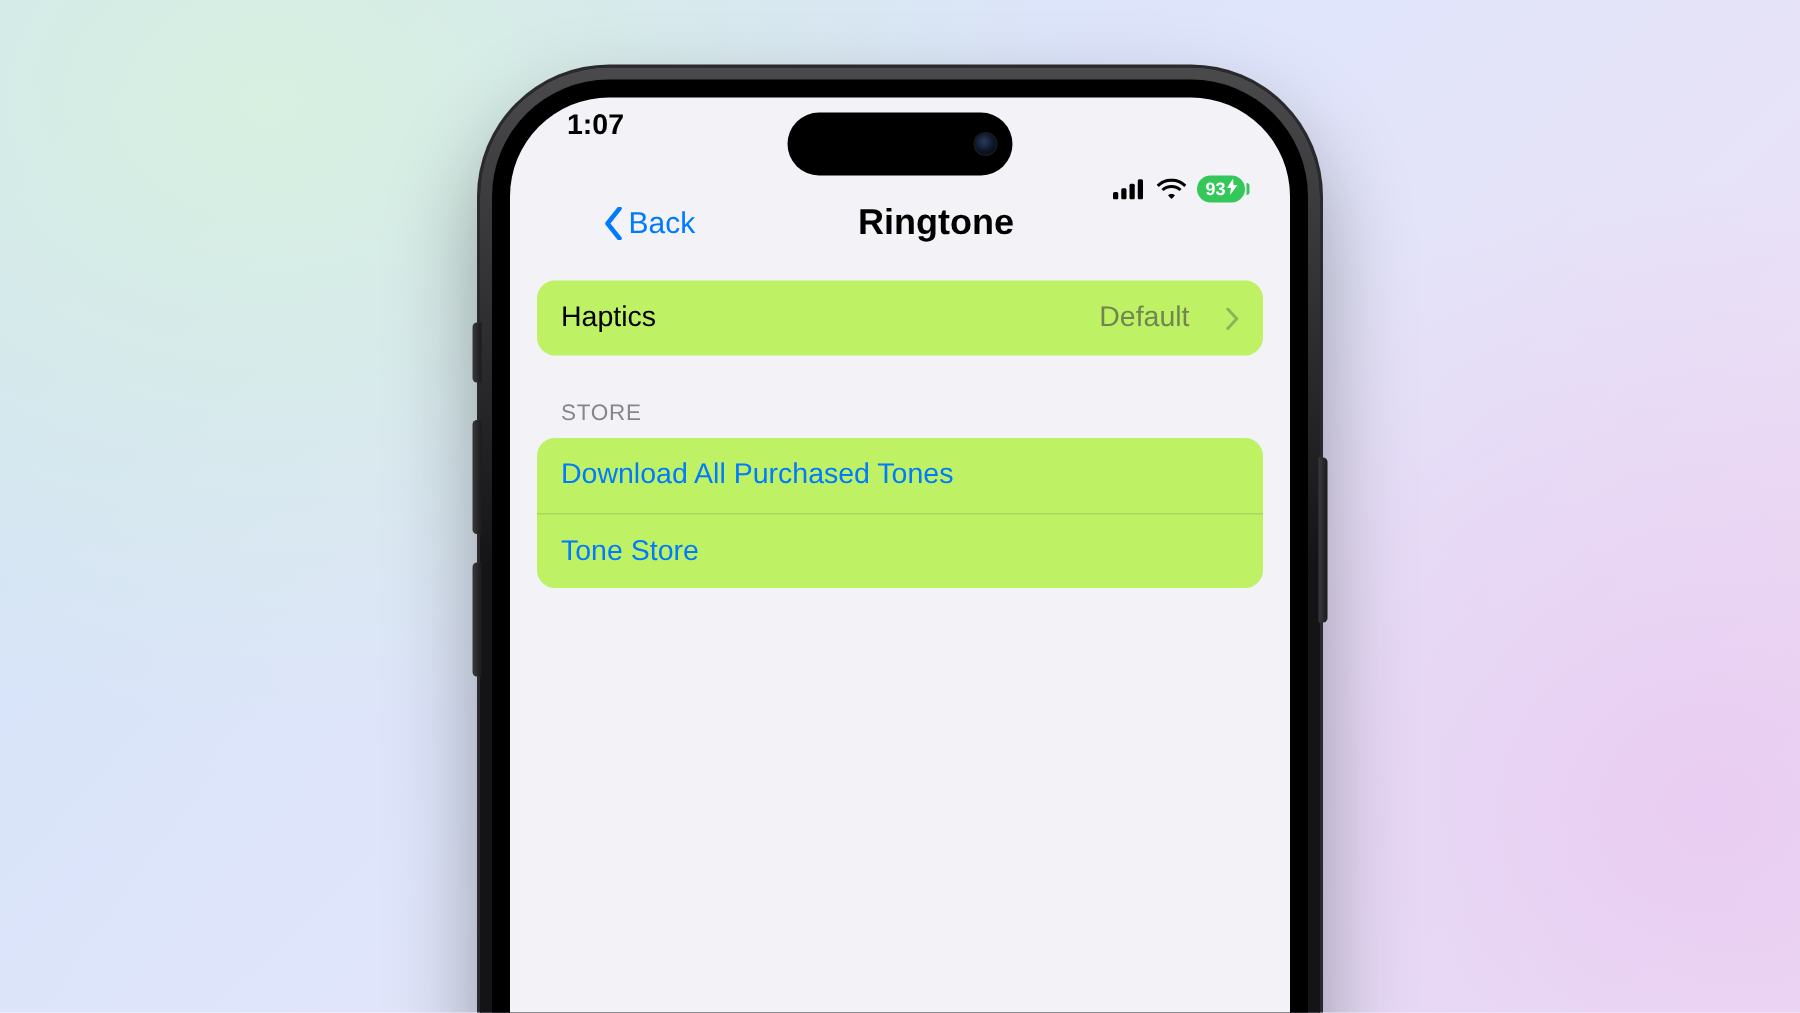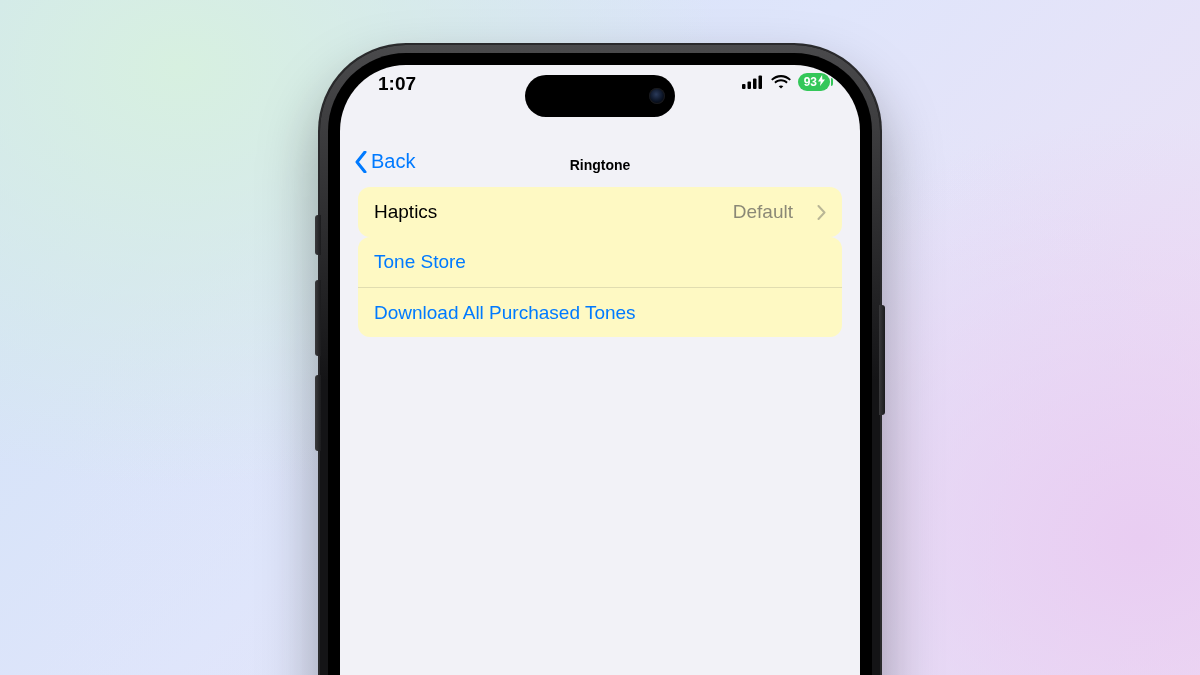--- a/index.html
+++ b/index.html
@@ -75,60 +75,61 @@
     box-shadow: inset 0 0 0 1px #1a1a1c;
   }
 
   
   .statusbar {
     height:60px;
     display:flex; align-items:flex-start; justify-content:space-between;
     padding: 8px 30px 0 38px;
     font-weight:600; font-size:19px; color:#000;
   }
-  .status-right { display:flex; align-items:center; gap:7px; }
+  .status-right { display:flex; align-items:center; gap:7px;margin-top:44px; }
   .icon-cell svg, .icon-wifi svg { display:block; }
   .battery {
     display:flex; align-items:center;
     background:#34c759; color:#fff;
     border-radius:9px;
     padding:1px 5px 1px 6px;
     height:18px;
     font-size:12px; font-weight:700;
     position:relative;
   }
   .battery::after{
     content:""; position:absolute; right:-3px; top:5px;
     width:2.5px; height:8px; background:#34c759; border-radius:0 2px 2px 0;
   }
   .battery .bolt { margin-left:1px; }
 
   
   .navbar {
     height:48px;
-    display:flex; align-items:flex-end;
+    display:flex; align-items:center;
     padding:0 14px;
     position:relative;
+    margin-left:48px;
   }
   .back {
     display:flex; align-items:center; gap:3px;
     color:#007aff; font-size:20px;
   }
   .back .chev { width:14px; height:22px; }
   .title {
     position:absolute; left:0; right:0;
     text-align:center;
-    font-size:14px; font-weight:600; color:#000;
+    font-size:24px; font-weight:600; color:#000;
     pointer-events:none;
   }
 
   .content { padding: 14px 18px 0; }
 
   
-  .group { background:#fef9c3; border-radius:12px;text-align:right; }
+  .group { background:#bef264; border-radius:12px;text-align:right; }
   .group + .group, .section-header + .group { }
   .row {
     min-height:50px;
     display:flex; align-items:center; justify-content:space-between;
     padding:0 16px;
     font-size:19px;
   }
   .row + .row { border-top:1px solid rgba(60,60,67,0.15); }
   .row .label { color:#000; }
   .row .value { color:rgba(60,60,67,0.6); display:flex; align-items:center; gap:24px; }
@@ -211,28 +212,29 @@
           <span class="label">Haptics</span>
           <span class="value">
             <span>Default</span>
             <svg class="chevron-sm" viewBox="0 0 9 15">
               <path d="M1.5 1 7.5 7.5 1.5 14" fill="none" stroke="#3c3c43" stroke-width="2" stroke-linecap="round" stroke-linejoin="round"></path>
             </svg>
           </span>
         </div>
       </div>
 
+      <div class="section-header">Store</div>
 
       <div class="group">
+        <div class="row">
+          <span class="link">Download All Purchased Tones</span>
+        </div>
         <div class="row">
           <span class="link">Tone Store</span>
         </div>
-        <div class="row">
-          <span class="link">Download All Purchased Tones</span>
-        </div>
       </div>
 
       <div class="spacer-lg"></div>
 
 
     </div>
   </div>
 </div>
 
 </body></html>

